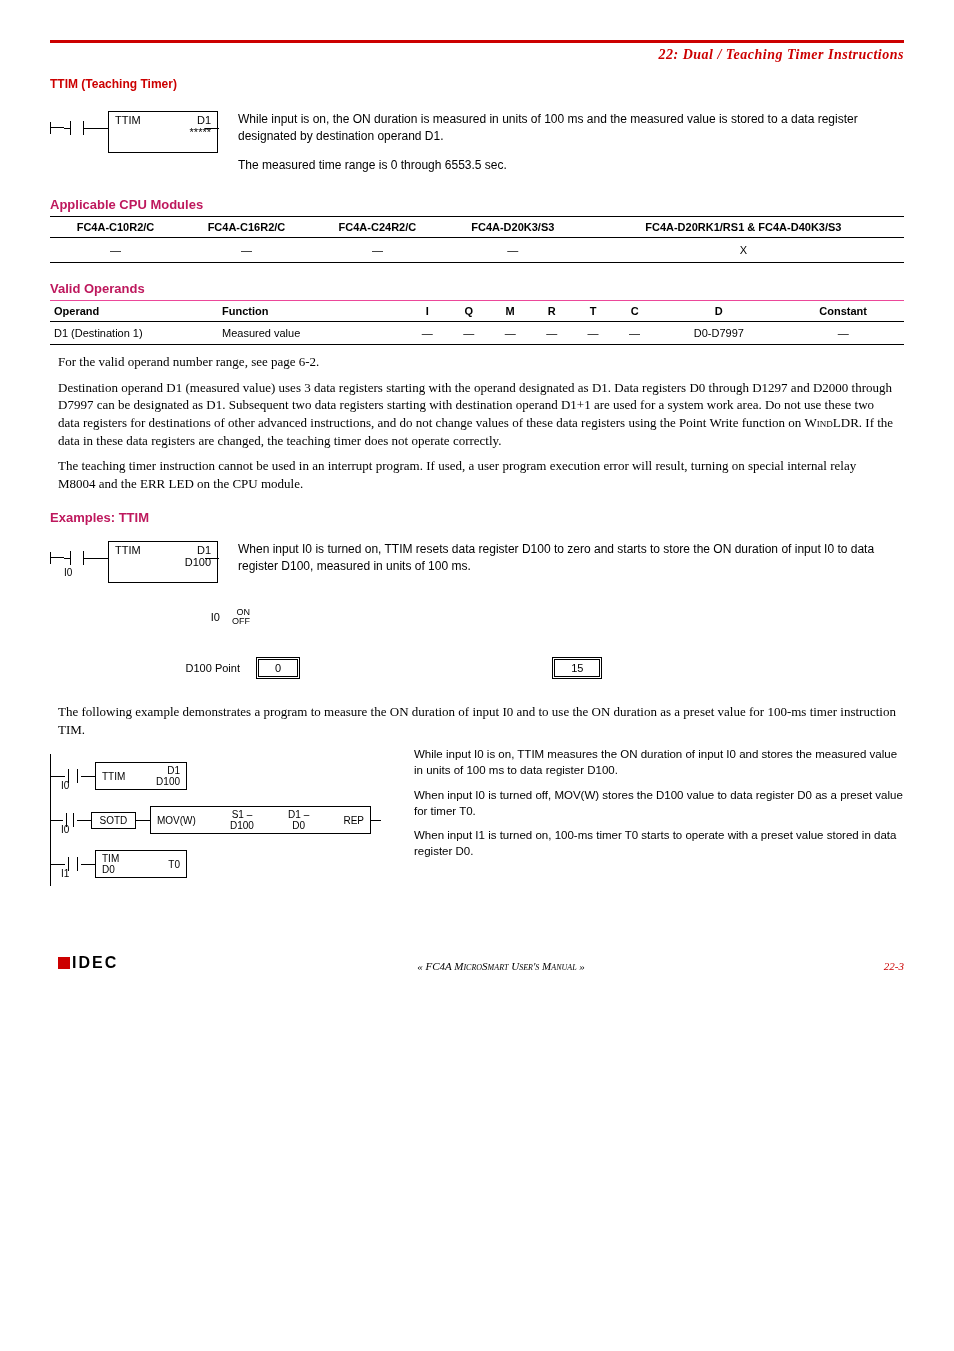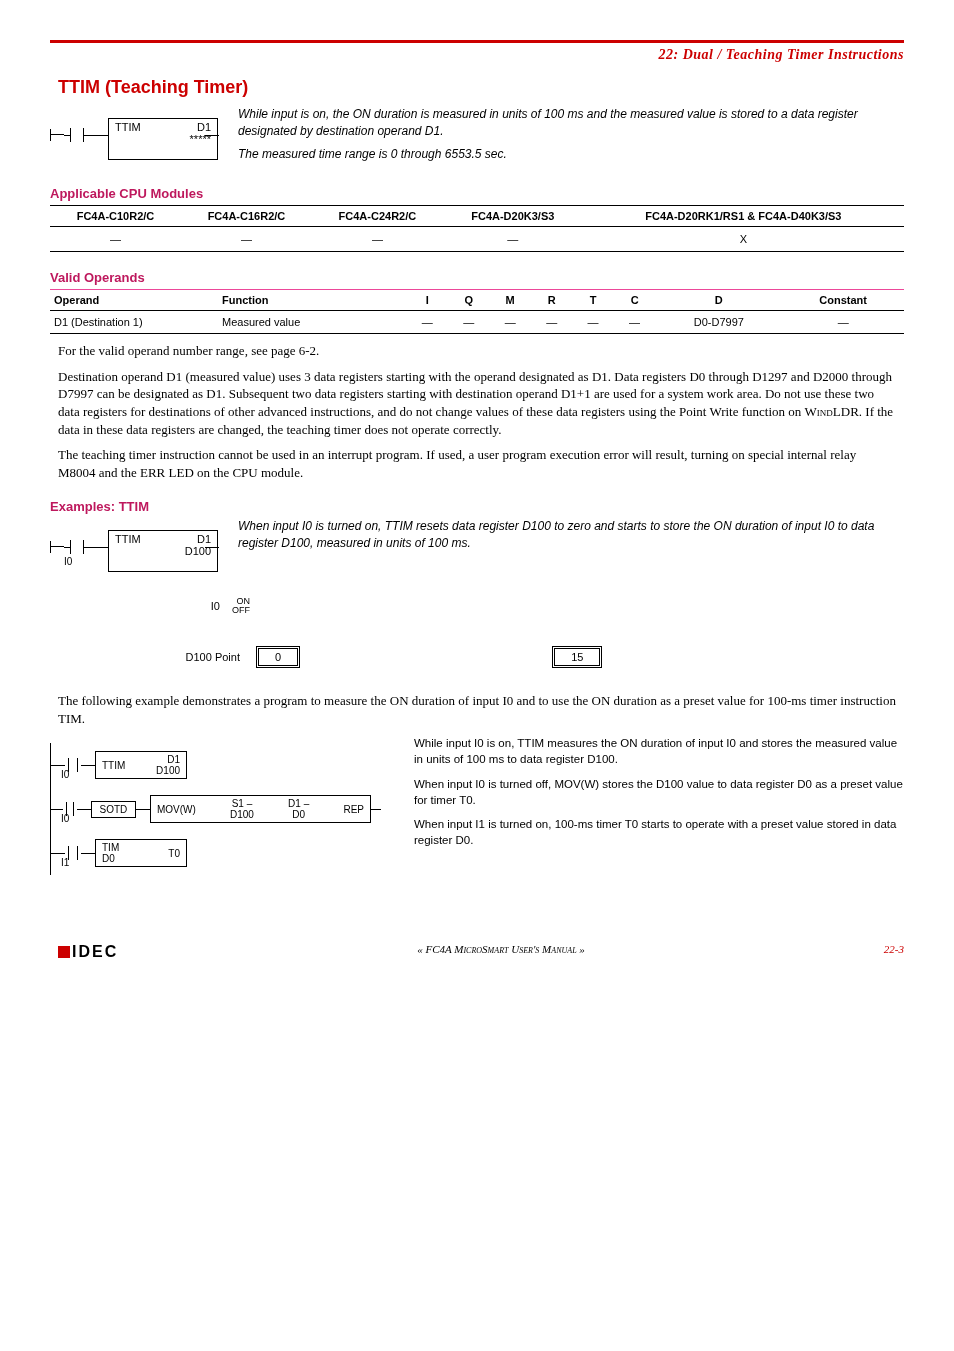--- a/index.html
+++ b/index.html
@@ -22,25 +22,25 @@
     font-family: "Times New Roman", serif;
     font-size: 14px;
     text-align: right;
     margin: 0 0 4px 0;
     letter-spacing: 0.5px;
   }
   .chapter-title .num { font-style: italic; }
   h2.section {
     color: #c00;
     font-weight: bold;
-    font-size: 18px;
-    margin: 14px 0 8px 8px;
+    font-size: 12px;
+    margin: 14px 0 8px 0;
   }
   .row { display:flex; align-items:flex-start; gap:18px; }
-  .intro-text p { margin: 0 0 6px 0; line-height: 1.4; font-style: italic; }
+  .intro-text p { margin: 12px 0 6px 0; line-height: 1.4; }
 
   
   .ttim-block {
     flex: 0 0 auto;
     width: 170px;
     height: 58px;
     position: relative;
   }
   .ladder-stub { position:absolute; top:28px; left:0; width:14px; border-top:1px solid #000; }
   .ladder-stub::before { content:""; position:absolute; left:0; top:-6px; height:12px; border-left:1px solid #000; }
@@ -110,21 +110,21 @@
   .rbox.wide { width:240px; justify-content:space-between; }
   .rbox .col { text-align:center; }
   .endwire { flex:0 0 10px; border-top:1px solid #000; }
 
   .two-col { display:flex; gap:24px; align-items:flex-start; }
   .two-col .left { flex:0 0 340px; }
   .two-col .right { flex:1; }
   .two-col .right p { margin:0 0 8px 0; font-size:11.5px; line-height:1.4; }
 
   .footer {
-    display:flex; justify-content:space-between; align-items:flex-start;
+    display:flex; justify-content:space-between; align-items:flex-end;
     margin-top:60px; font-size:11px;padding-left:8px;
   }
   .footer .logo { display:flex; align-items:center; gap:2px; font-weight:bold; font-size:16px; letter-spacing:2px; }
   .footer .logo .sq { width:12px; height:12px; background:#c00; display:inline-block; }
   .footer .center { font-style:italic; font-family:"Times New Roman", serif; font-variant: small-caps; }
   .footer .pnum { color:#c00; font-style:italic; font-family:"Times New Roman", serif; }
 </style>
 </head>
 <body>
 

